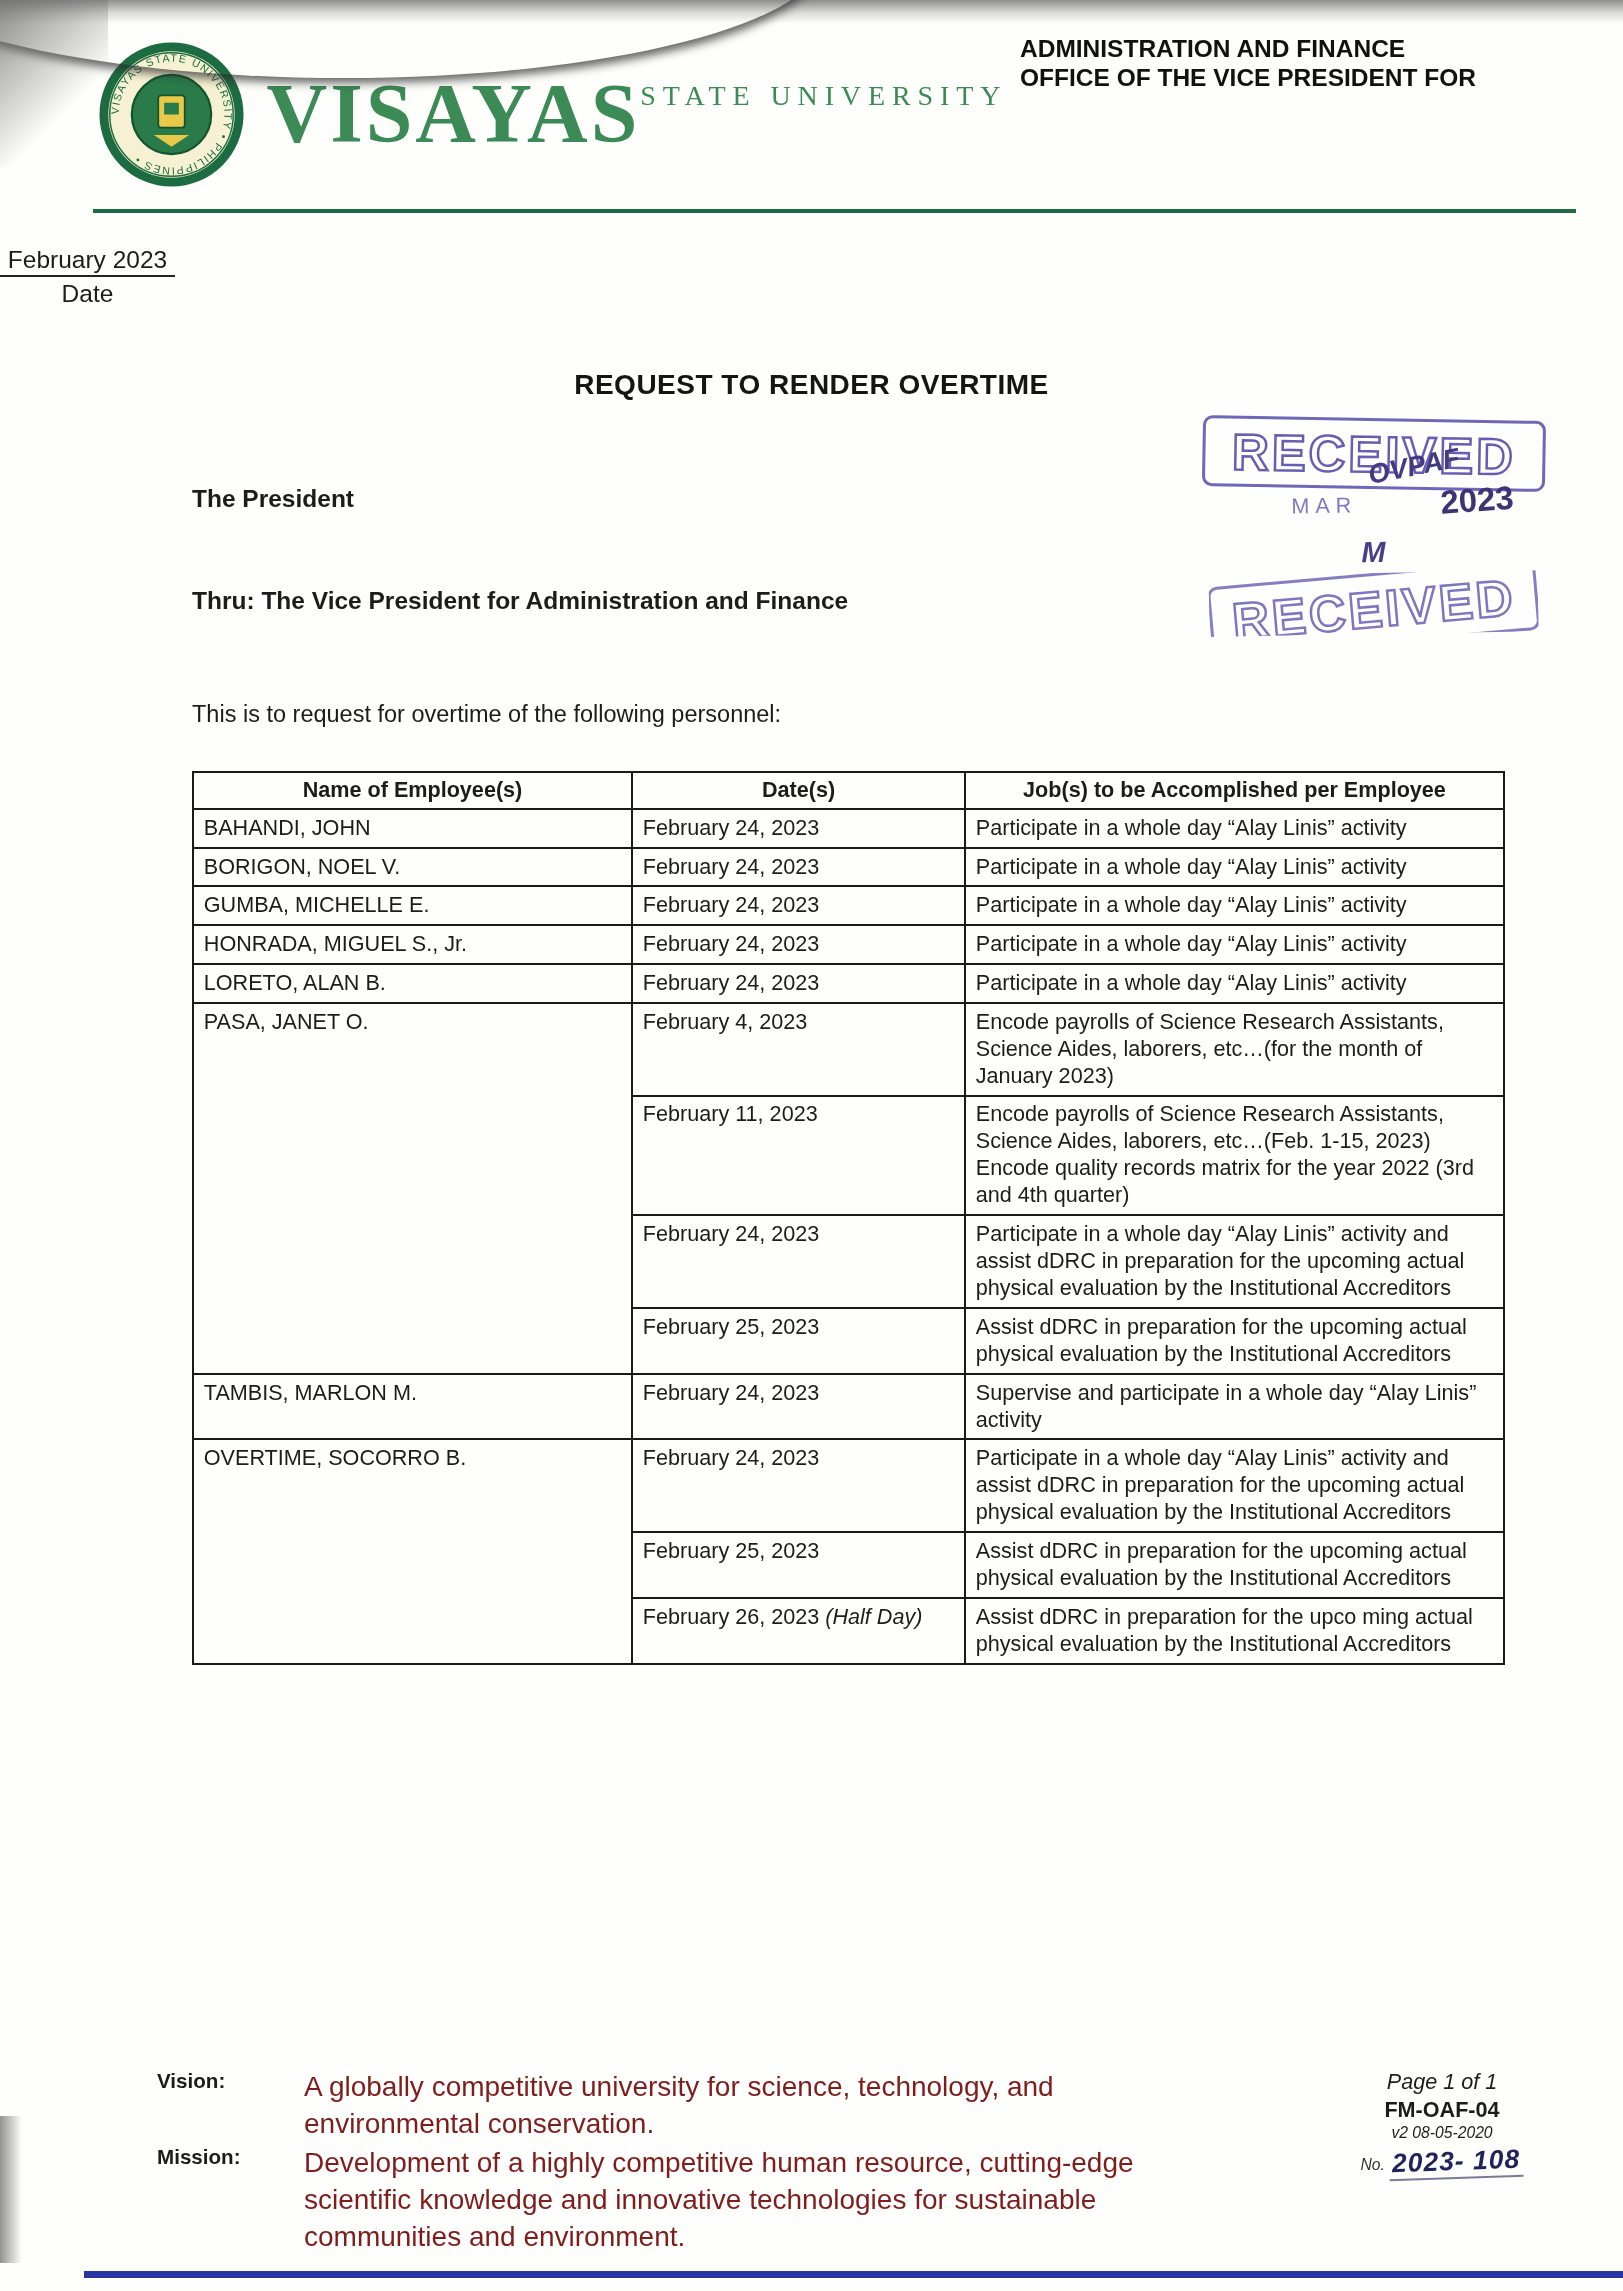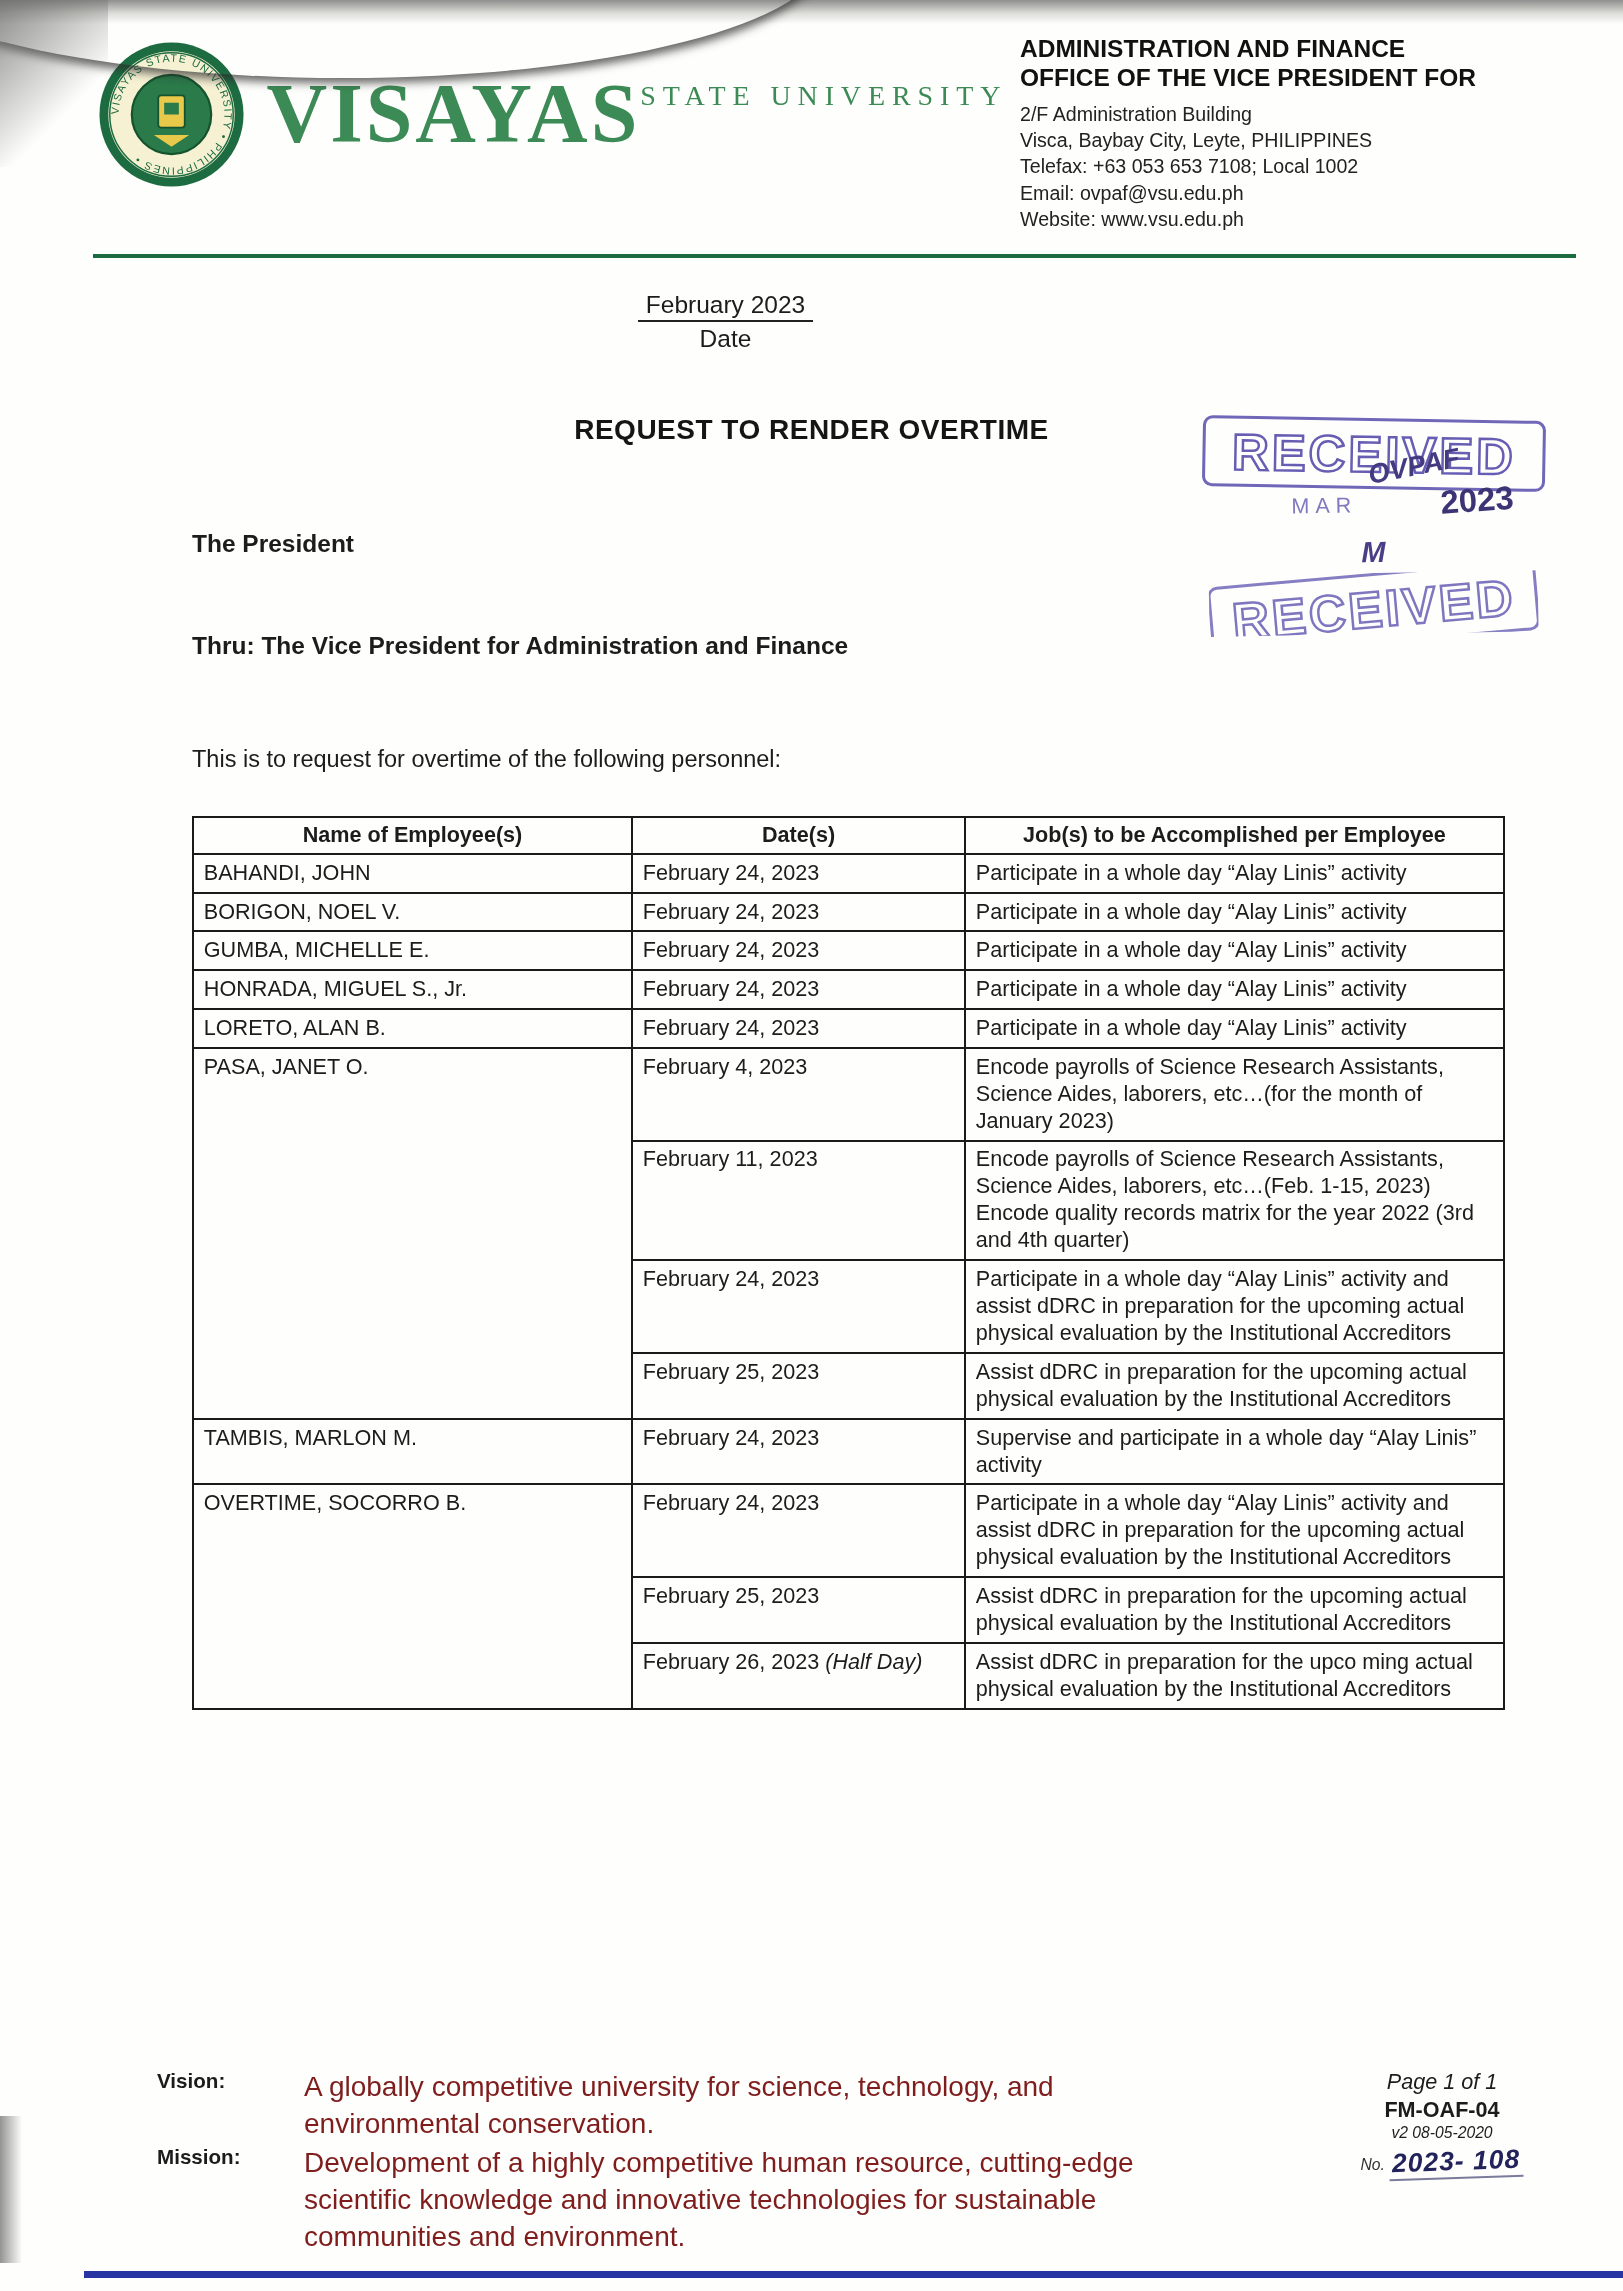--- a/index.html
+++ b/index.html
@@ -56,21 +56,21 @@
   }
   .office-block { width: 549px; margin-top: 2px; }
   .office-title { font-weight: bold; font-size: 24.5px; line-height: 1.18; color: #111; }
   .office-lines { font-size: 19.6px; line-height: 1.35; margin-top: 7.8px; color: #222; }
   .header-rule {
     height: 3.9px; background: #1d6b40; border: none;
     margin: 21.6px 47px 0 93px;
   }
 
   
-  .date-wrap { display: flex; justify-content: center; margin: 33px 172px 8px 0; }
+  .date-wrap { display: flex; justify-content: flex-start; margin: 33px 172px 8px 0; }
   .date-block { text-align: center; }
   .date-value {
     font-size: 24.5px; padding: 0 7.8px 1px 7.8px;
     border-bottom: 2.5px solid #222; display: inline-block;
   }
   .date-label { font-size: 24.5px; margin-top: 2.9px; }
 
   
   .doc-title {
     text-align: center; font-size: 28px; font-weight: bold;
@@ -182,27 +182,20 @@
       <div class="wordmark">
         <div class="uni-name">VISAYAS</div>
         <div class="uni-sub">STATE UNIVERSITY</div>
       </div>
     </div>
     <div class="office-block">
       <div class="office-title">
         <div>ADMINISTRATION AND FINANCE</div>
         <div>OFFICE OF THE VICE PRESIDENT FOR</div>
       </div>
-      <div class="office-lines">
-        <div>2/F Administration Building</div>
-        <div>Visca, Baybay City, Leyte, PHILIPPINES</div>
-        <div>Telefax: +63 053 653 7108; Local 1002</div>
-        <div>Email: ovpaf@vsu.edu.ph</div>
-        <div>Website: www.vsu.edu.ph</div>
-      </div>
     </div>
   </header>
   <hr class="header-rule">
 
   <div class="date-wrap">
     <div class="date-block">
       <span class="date-value">February 2023</span>
       <div class="date-label">Date</div>
     </div>
   </div>

